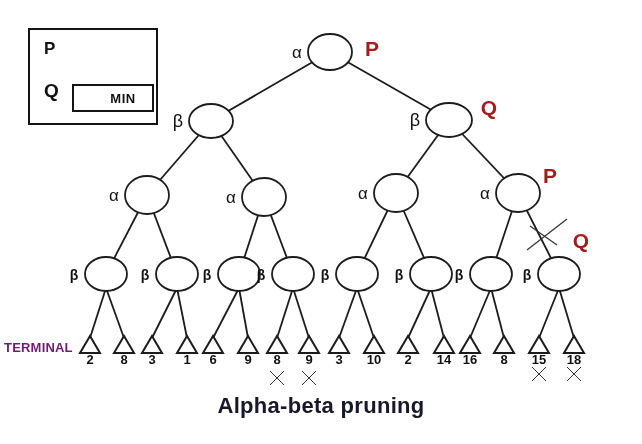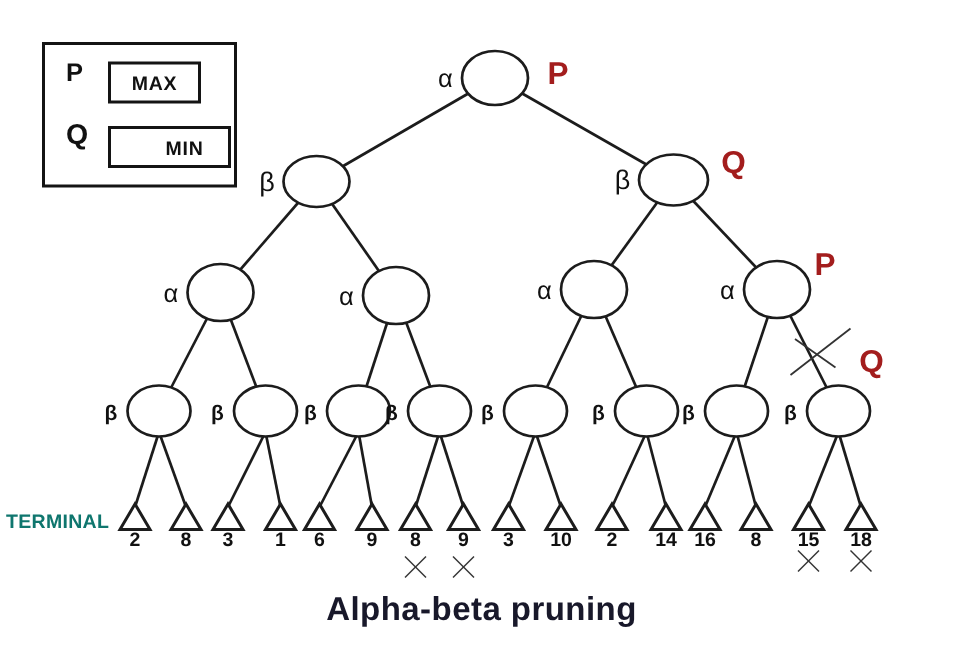--- a/index.html
+++ b/index.html
@@ -149,21 +149,20 @@
       <polygon points="574,336 564,353 584,353" fill="#ffffff" stroke="#1c1c1c" stroke-width="2"></polygon>
       <text x="574" y="364" text-anchor="middle" font-size="13" font-weight="bold" fill="#111111">18</text>
       <line x1="567" y1="367" x2="581" y2="381" stroke="#333333" stroke-width="1"></line>
       <line x1="567" y1="381" x2="581" y2="367" stroke="#333333" stroke-width="1"></line>
       <line x1="527" y1="250" x2="567" y2="219" stroke="#333333" stroke-width="1.2"></line>
       <line x1="530" y1="226" x2="557" y2="245" stroke="#333333" stroke-width="1.2"></line>
     </svg>
 
   <div class="legend">
     <span class="legend-symbol p">P</span>
-    <span class="legend-box max">MAX</span>
     <span class="legend-symbol q">Q</span>
     <span class="legend-box min">MIN</span>
   </div>
 
-  <div class="terminal-label" style="color: #0f766e;">TERMINAL</div>
+  <div class="terminal-label" style="color: #701a75;">TERMINAL</div>
 
   <div class="title" style="color: rgb(24, 24, 42);">Alpha-beta pruning</div>
 </div>
 
 </body></html>

